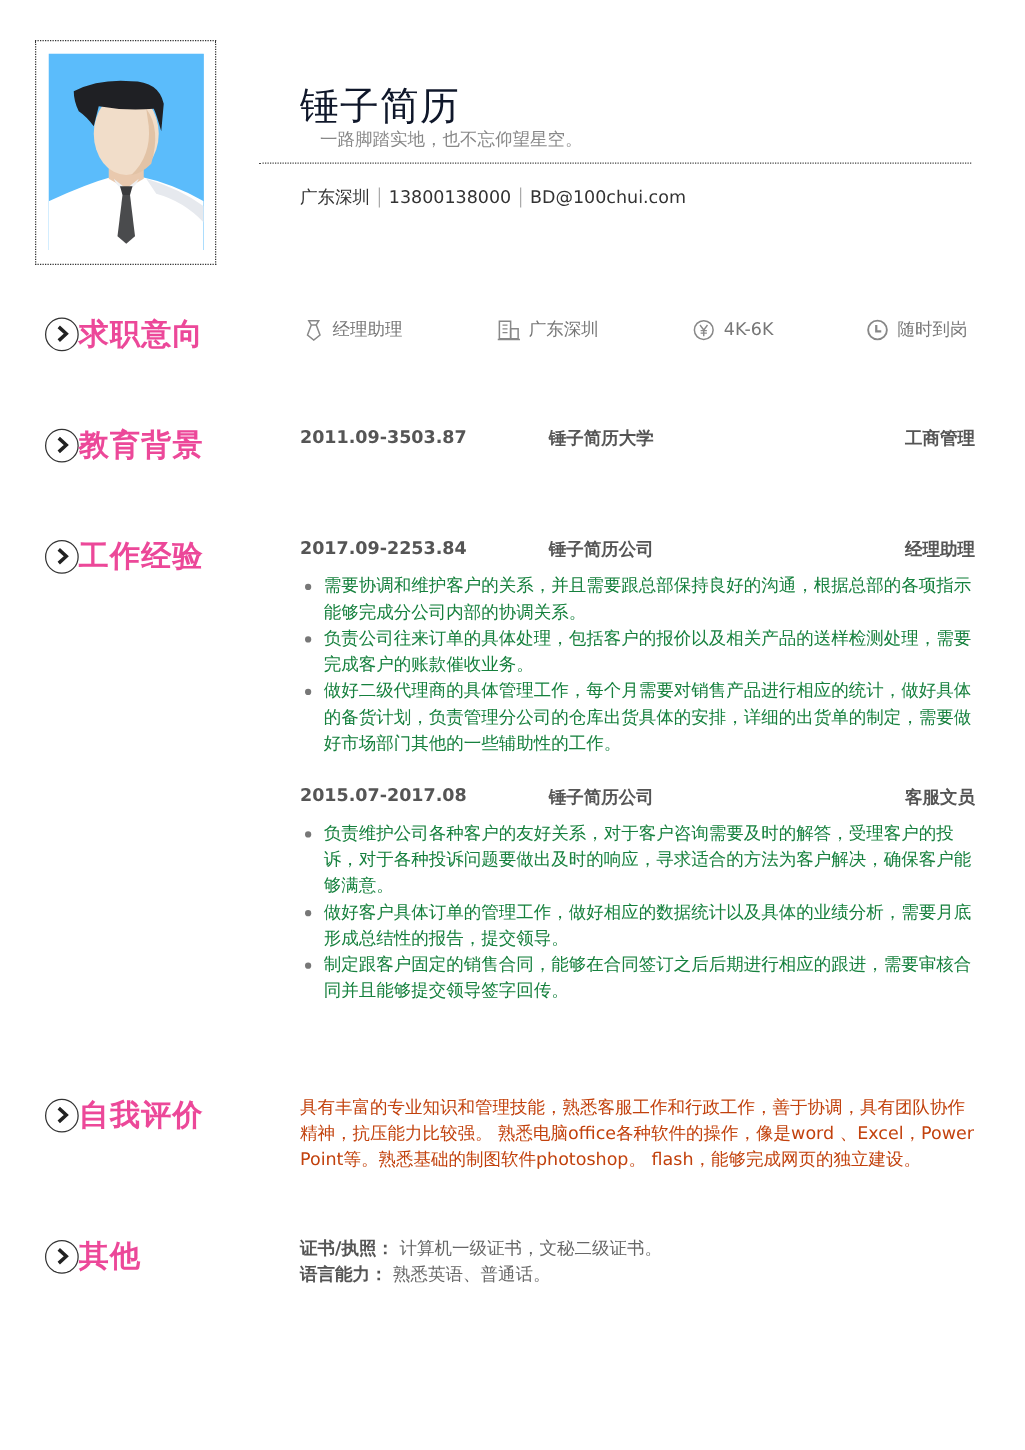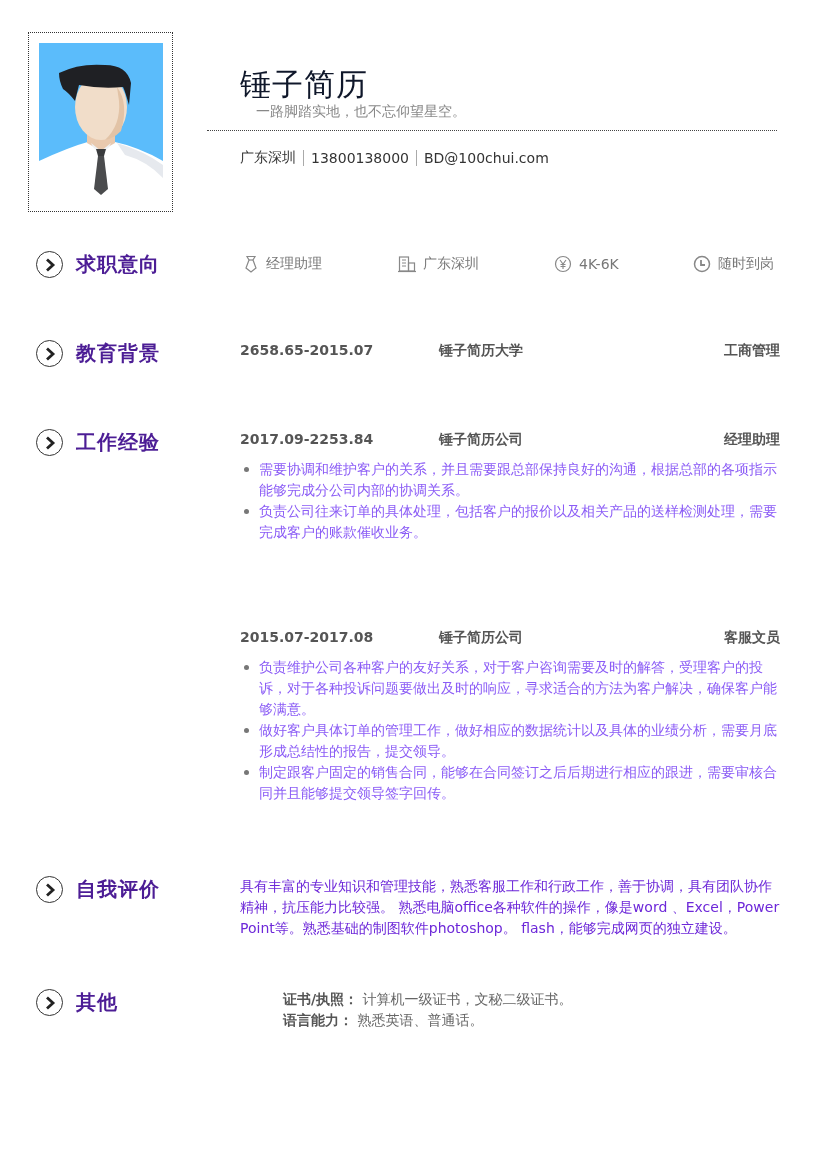--- a/index.html
+++ b/index.html
@@ -12,37 +12,37 @@
 
   .name { position: absolute; left: 240px; top: 64px; font-size: 31px; color: #0f172a; font-weight: normal; letter-spacing: 1px; }
   .motto { position: absolute; left: 240px; top: 103px; font-size: 14px; color: #888; margin-left: 16px; }
   .header-rule { position: absolute; left: 207px; top: 130px; width: 570px; border-top: 1px dotted #444; }
   .contact { position: absolute; left: 240px; top: 149px; font-size: 14px; color: #333; display: flex; align-items: center; }
   .contact .sep { display: inline-block; width: 1px; height: 16px; background: #aaa; margin: 0 7px; }
 
   .sec-title { position: absolute; left: 36px; display: flex; align-items: center; }
   .sec-title .circ { width: 27px; height: 27px; border: 1.5px solid #333; border-radius: 50%; display: flex; align-items: center; justify-content: center; }
   .sec-title .circ svg { width: 14px; height: 14px; }
-  .sec-title .lbl { margin-left: 13px; font-size: 20px; font-weight: bold; color: #4c1d95; letter-spacing: 1px; }
+  .sec-title .lbl { font-size: 24px; font-weight: bold; color: #ec4899; letter-spacing: 1px; }
 
   .intent { position: absolute; top: 255px; display: flex; align-items: center; font-size: 14px; color: #777; }
   .intent svg { width: 16px; height: 18px; margin-right: 7px; }
 
   .row-head { position: absolute; left: 240px; width: 540px; font-size: 14px; font-weight: bold; color: #555; }
   .row-head .date { position: absolute; left: 0; top: 0; }
   .row-head .org { position: absolute; left: 180px; top: 0; margin-left: 19px; }
   .row-head .role { position: absolute; right: 0; top: 0; }
 
-  .bullets { position: absolute; left: 240px; width: 542px; list-style: none; font-size: 14px; color: #8b5cf6; line-height: 21px; }
+  .bullets { position: absolute; left: 240px; width: 542px; list-style: none; font-size: 14px; color: #15803d; line-height: 21px; }
   .bullets li { position: relative; padding-left: 19px; }
   .bullets li::before { content: ""; position: absolute; left: 4px; top: 8px; width: 5px; height: 5px; border-radius: 50%; background: #777; }
 
-  .eval { position: absolute; left: 240px; top: 876px; width: 544px; font-size: 14px; color: #6d28d9; line-height: 21px; word-break: break-all; }
+  .eval { position: absolute; left: 240px; top: 876px; width: 544px; font-size: 14px; color: #c2410c; line-height: 21px; word-break: break-all; }
 
-  .other { position: absolute; left: 240px; top: 989px; font-size: 14px; color: #666; line-height: 21px; margin-left: 43px; }
+  .other { position: absolute; left: 240px; top: 989px; font-size: 14px; color: #666; line-height: 21px; }
   .other .k { font-weight: bold; color: #555; }
 </style>
 </head>
 <body>
 
 <div class="photo-frame">
   <div class="photo">
     <svg viewBox="0 0 124 157">
       <rect x="0" y="0" width="124" height="157" fill="#5bbcfb"></rect>
       <path d="M0 118 Q30 104 52 98 L72 98 Q100 104 124 118 L124 157 L0 157 Z" fill="#ffffff"></path>
@@ -113,21 +113,21 @@
 
 <div class="sec-title" style="top:340px;">
   <span class="circ">
     <svg viewBox="0 0 14 14">
         <path d="M4 1.5 L10 7 L4 12.5" fill="none" stroke="#222" stroke-width="2.8"></path>
       </svg>
   </span>
   <span class="lbl">教育背景</span>
 </div>
 <div class="row-head" style="top:342px;">
-  <span class="date">2658.65-2015.07</span>
+  <span class="date">2011.09-3503.87</span>
   <span class="org">锤子简历大学</span>
   <span class="role">工商管理</span>
 </div>
 
 <div class="sec-title" style="top:429px;">
   <span class="circ">
     <svg viewBox="0 0 14 14">
         <path d="M4 1.5 L10 7 L4 12.5" fill="none" stroke="#222" stroke-width="2.8"></path>
       </svg>
   </span>
@@ -135,20 +135,21 @@
 </div>
 
 <div class="row-head" style="top:431px;">
   <span class="date">2017.09-2253.84</span>
   <span class="org">锤子简历公司</span>
   <span class="role">经理助理</span>
 </div>
 <ul class="bullets" style="top:459px;">
   <li>需要协调和维护客户的关系，并且需要跟总部保持良好的沟通，根据总部的各项指示能够完成分公司内部的协调关系。</li>
   <li>负责公司往来订单的具体处理，包括客户的报价以及相关产品的送样检测处理，需要完成客户的账款催收业务。</li>
+  <li>做好二级代理商的具体管理工作，每个月需要对销售产品进行相应的统计，做好具体的备货计划，负责管理分公司的仓库出货具体的安排，详细的出货单的制定，需要做好市场部门其他的一些辅助性的工作。</li>
 </ul>
 
 <div class="row-head" style="top:629px;">
   <span class="date">2015.07-2017.08</span>
   <span class="org">锤子简历公司</span>
   <span class="role">客服文员</span>
 </div>
 <ul class="bullets" style="top:657px;">
   <li>负责维护公司各种客户的友好关系，对于客户咨询需要及时的解答，受理客户的投诉，对于各种投诉问题要做出及时的响应，寻求适合的方法为客户解决，确保客户能够满意。</li>
   <li>做好客户具体订单的管理工作，做好相应的数据统计以及具体的业绩分析，需要月底形成总结性的报告，提交领导。</li>

